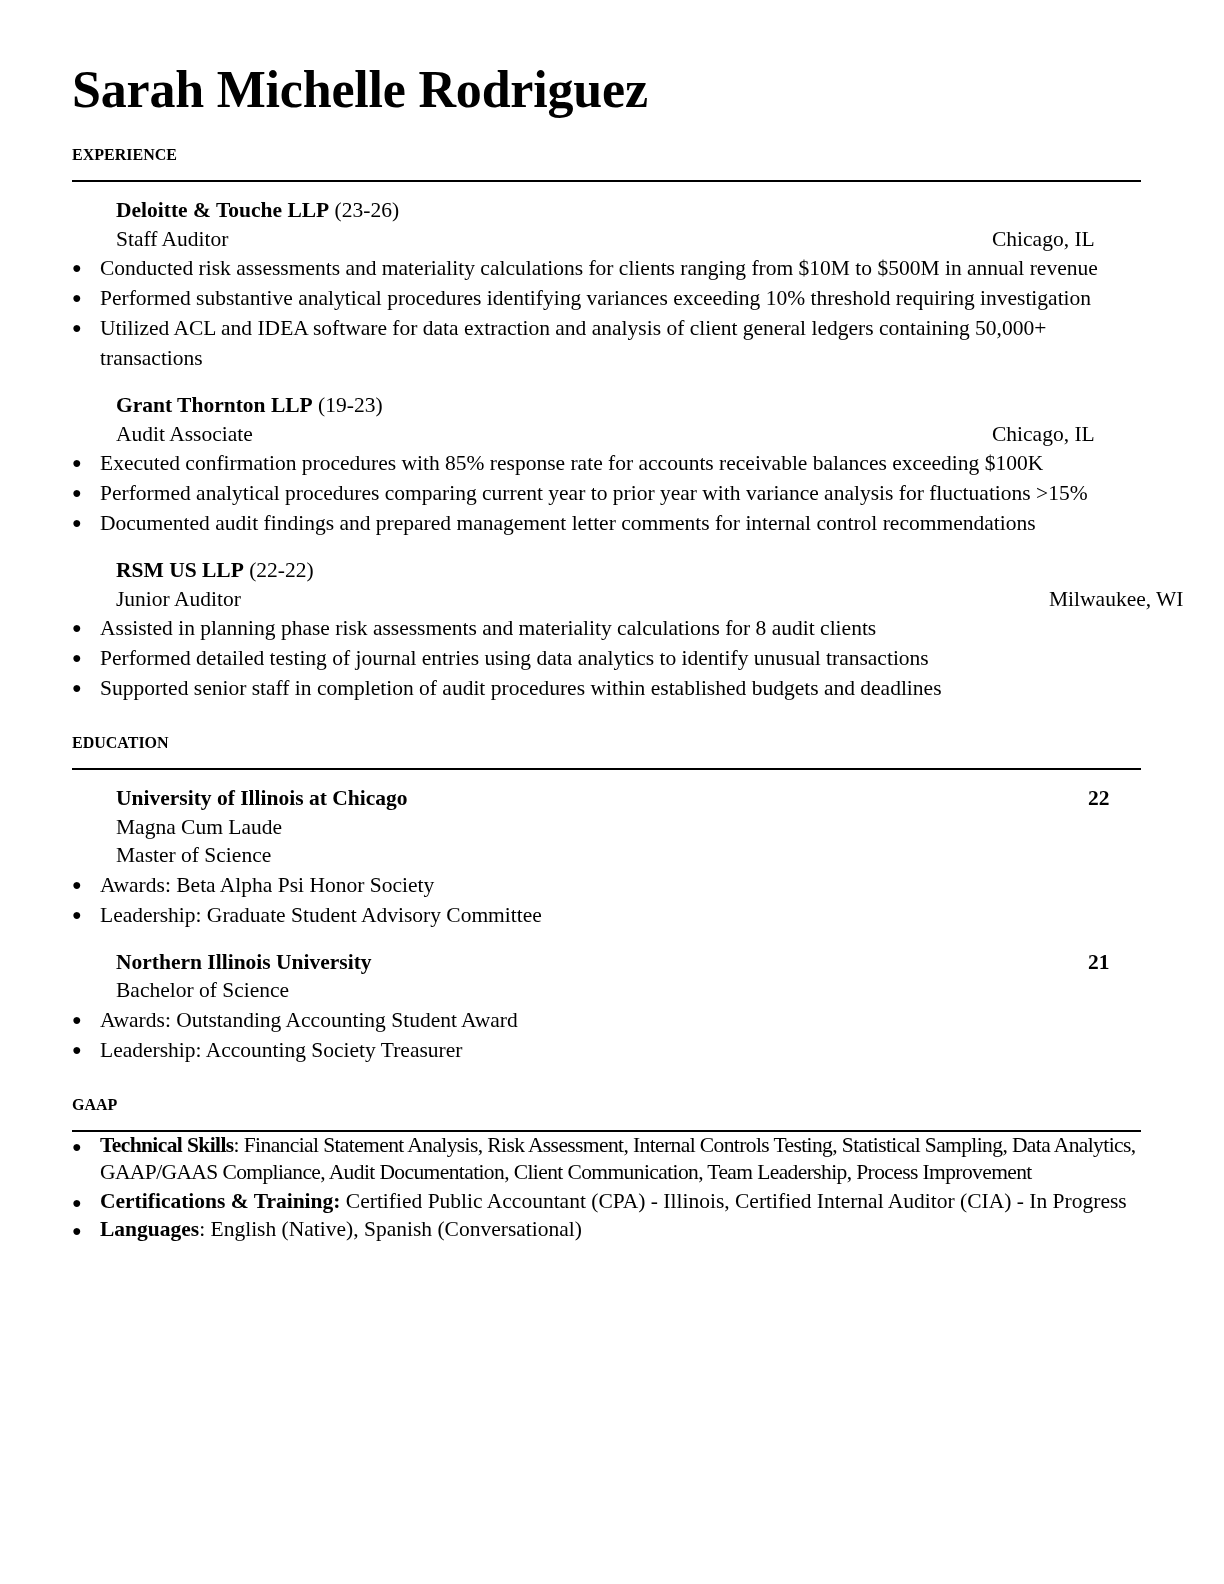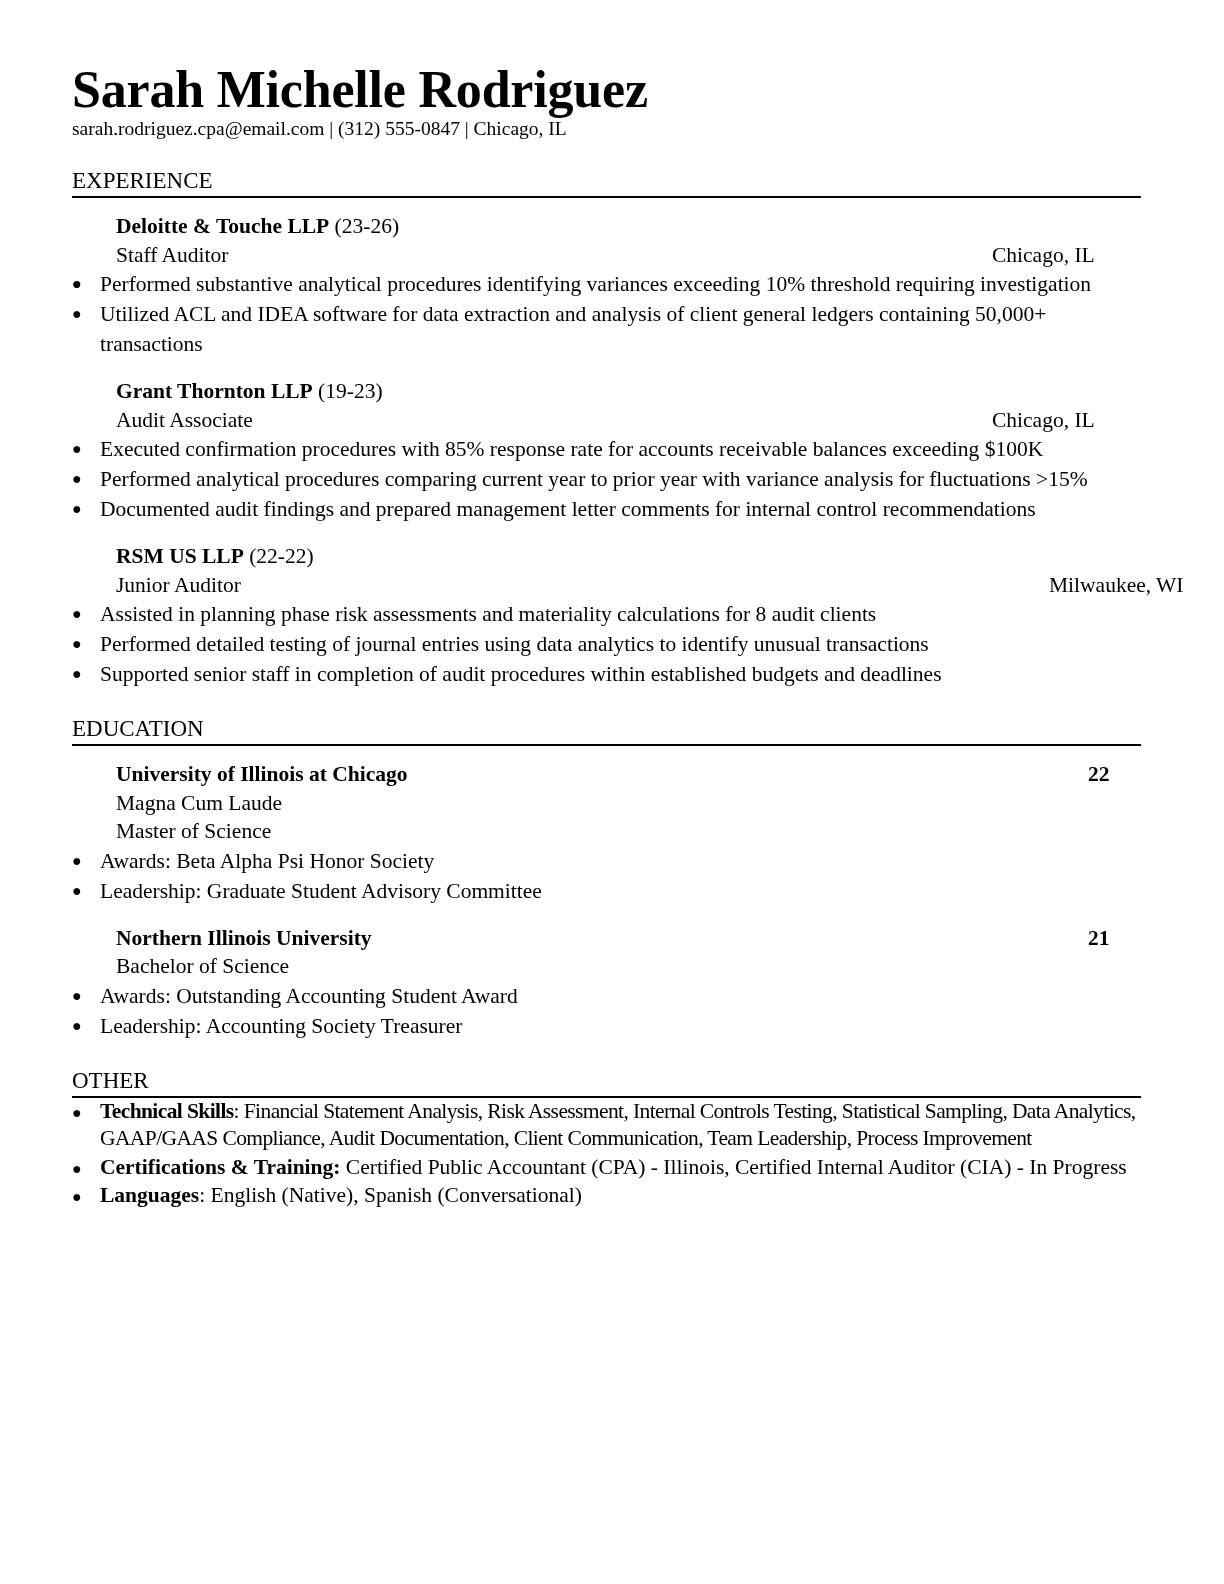--- a/index.html
+++ b/index.html
@@ -26,25 +26,25 @@
       line-height: 52px;
       margin: 0;
       letter-spacing: -0.2px;
     }
     .contact {
       font-size: 19.5px;
       line-height: 26px;
       margin-top: 0px;
     }
     .section-title {
-      font-size: 23px;
-      font-weight: normal;
+      font-size: 16px;
+      font-weight: bold;
       line-height: 28px;
       border-bottom: 2px solid #000;
-      padding-bottom: 1px;
+      padding-bottom: 11px;
     }
     .sec-exp { margin-top: 25px; }
     .sec-edu { margin-top: 26px; }
     .sec-other { margin-top: 26px; }
 
     .entry { margin-top: 14px; }
     .entry + .entry { margin-top: 18px; }
     .line {
       font-size: 21.5px;
       line-height: 28.5px;
@@ -87,35 +87,34 @@
     .other-list li { line-height: 27.5px !important; }
     .other-list li + li { margin-top: 1px; }
     .lbl { font-weight: bold; }
   </style>
 </head>
 <body>
 
 <div class="page">
 
   <h1 class="name">Sarah Michelle Rodriguez</h1>
-  <div class="contact">sarah.rodriguez.cpa@email.com | (312) 555-0847 | Chicago, IL</div>
 
   <div class="section-title sec-exp">EXPERIENCE</div>
 
   <div class="entry">
     <div class="line">
       <span class="org">Deloitte &amp; Touche LLP</span>
       <span>(23-26)</span>
     </div>
     <div class="line">
       <span>Staff Auditor</span>
       <span class="right right-loc-a">Chicago, IL</span>
     </div>
     <ul class="bullets">
-      <li><span class="dot">●</span></li>
+      <li><span class="dot">●</span><span>Conducted risk assessments and materiality calculations for clients ranging from $10M to $500M in annual revenue</span></li>
       <li><span class="dot">●</span><span>Performed substantive analytical procedures identifying variances exceeding 10% threshold requiring investigation</span></li>
       <li><span class="dot">●</span><span>Utilized ACL and IDEA software for data extraction and analysis of client general ledgers containing 50,000+ transactions</span></li>
     </ul>
   </div>
 
   <div class="entry">
     <div class="line">
       <span class="org">Grant Thornton LLP</span>
       <span>(19-23)</span>
     </div>
@@ -166,21 +165,21 @@
       <span class="org">Northern Illinois University</span>
       <span class="right right-year">21</span>
     </div>
     <div class="line">Bachelor of Science</div>
     <ul class="bullets">
       <li><span class="dot">●</span><span>Awards: Outstanding Accounting Student Award</span></li>
       <li><span class="dot">●</span><span>Leadership: Accounting Society Treasurer</span></li>
     </ul>
   </div>
 
-  <div class="section-title sec-other">OTHER</div>
+  <div class="section-title sec-other">GAAP</div>
 
   <ul class="bullets other-list">
     <li>
       <span class="dot">●</span><span class="txt-condensed"><span class="lbl">Technical Skills</span><span>: </span><span>Financial Statement Analysis, Risk Assessment, Internal Controls Testing, Statistical Sampling, Data Analytics, GAAP/GAAS Compliance, Audit Documentation, Client Communication, Team Leadership, Process Improvement</span></span>
     </li>
     <li>
       <span class="dot">●</span><span class="lbl">Certifications &amp; Training:</span><span> </span><span>Certified Public Accountant (CPA) - Illinois, Certified Internal Auditor (CIA) - In Progress</span>
     </li>
     <li>
       <span class="dot">●</span><span class="lbl">Languages</span><span>: </span><span>English (Native), Spanish (Conversational)</span>

